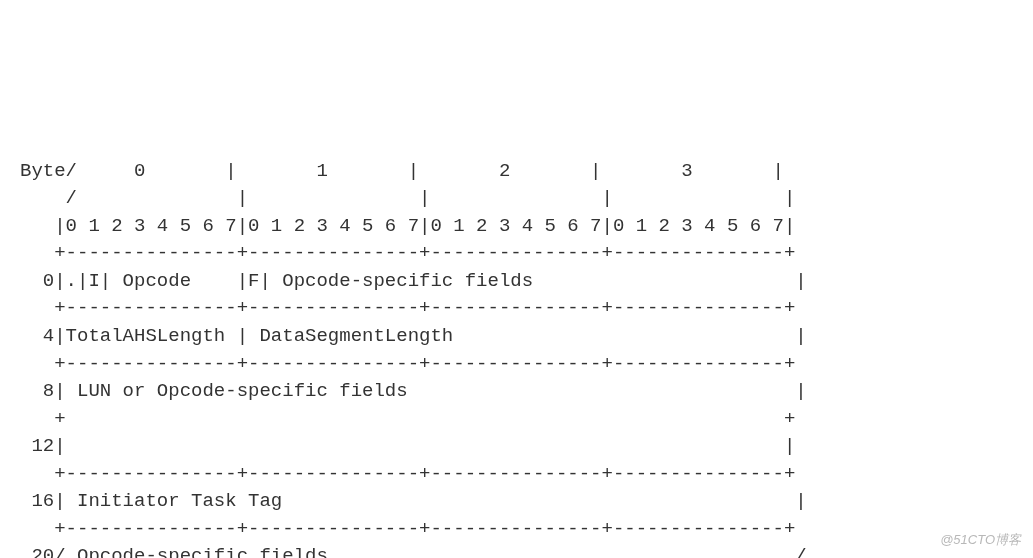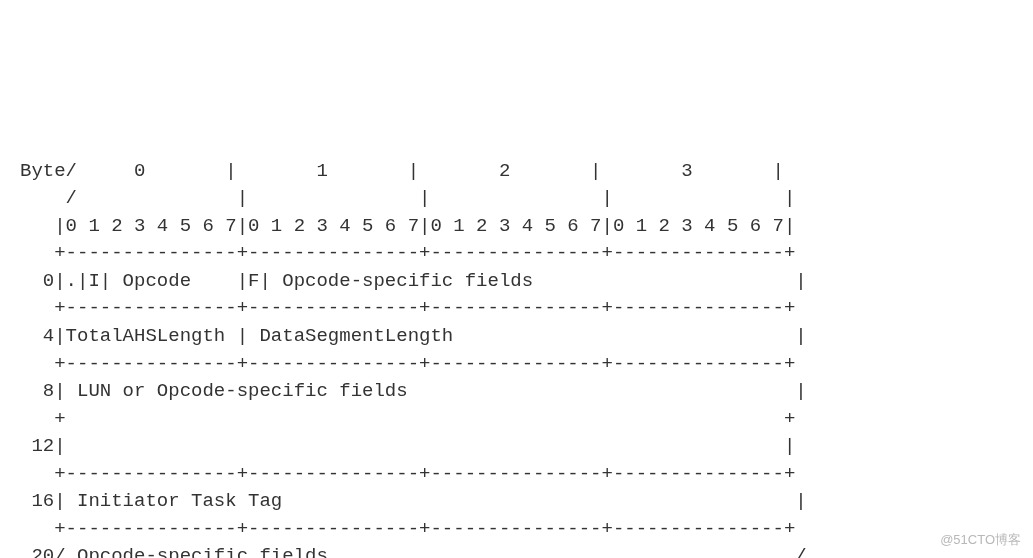--- a/index.html
+++ b/index.html
@@ -13,20 +13,21 @@
     white-space: pre;
   }
   .watermark {
     position: fixed;
     right: 12px;
     bottom: 8px;
     font-family: Arial, sans-serif;
     font-size: 13px;
     color: #b8b8b8;
     white-space: nowrap;
+    font-style: italic;
   }
 </style>
 </head>
 <body>
 
 
 
 <div id="diagram">Byte/     0       |       1       |       2       |       3       |
     /              |               |               |               |
    |0 1 2 3 4 5 6 7|0 1 2 3 4 5 6 7|0 1 2 3 4 5 6 7|0 1 2 3 4 5 6 7|

